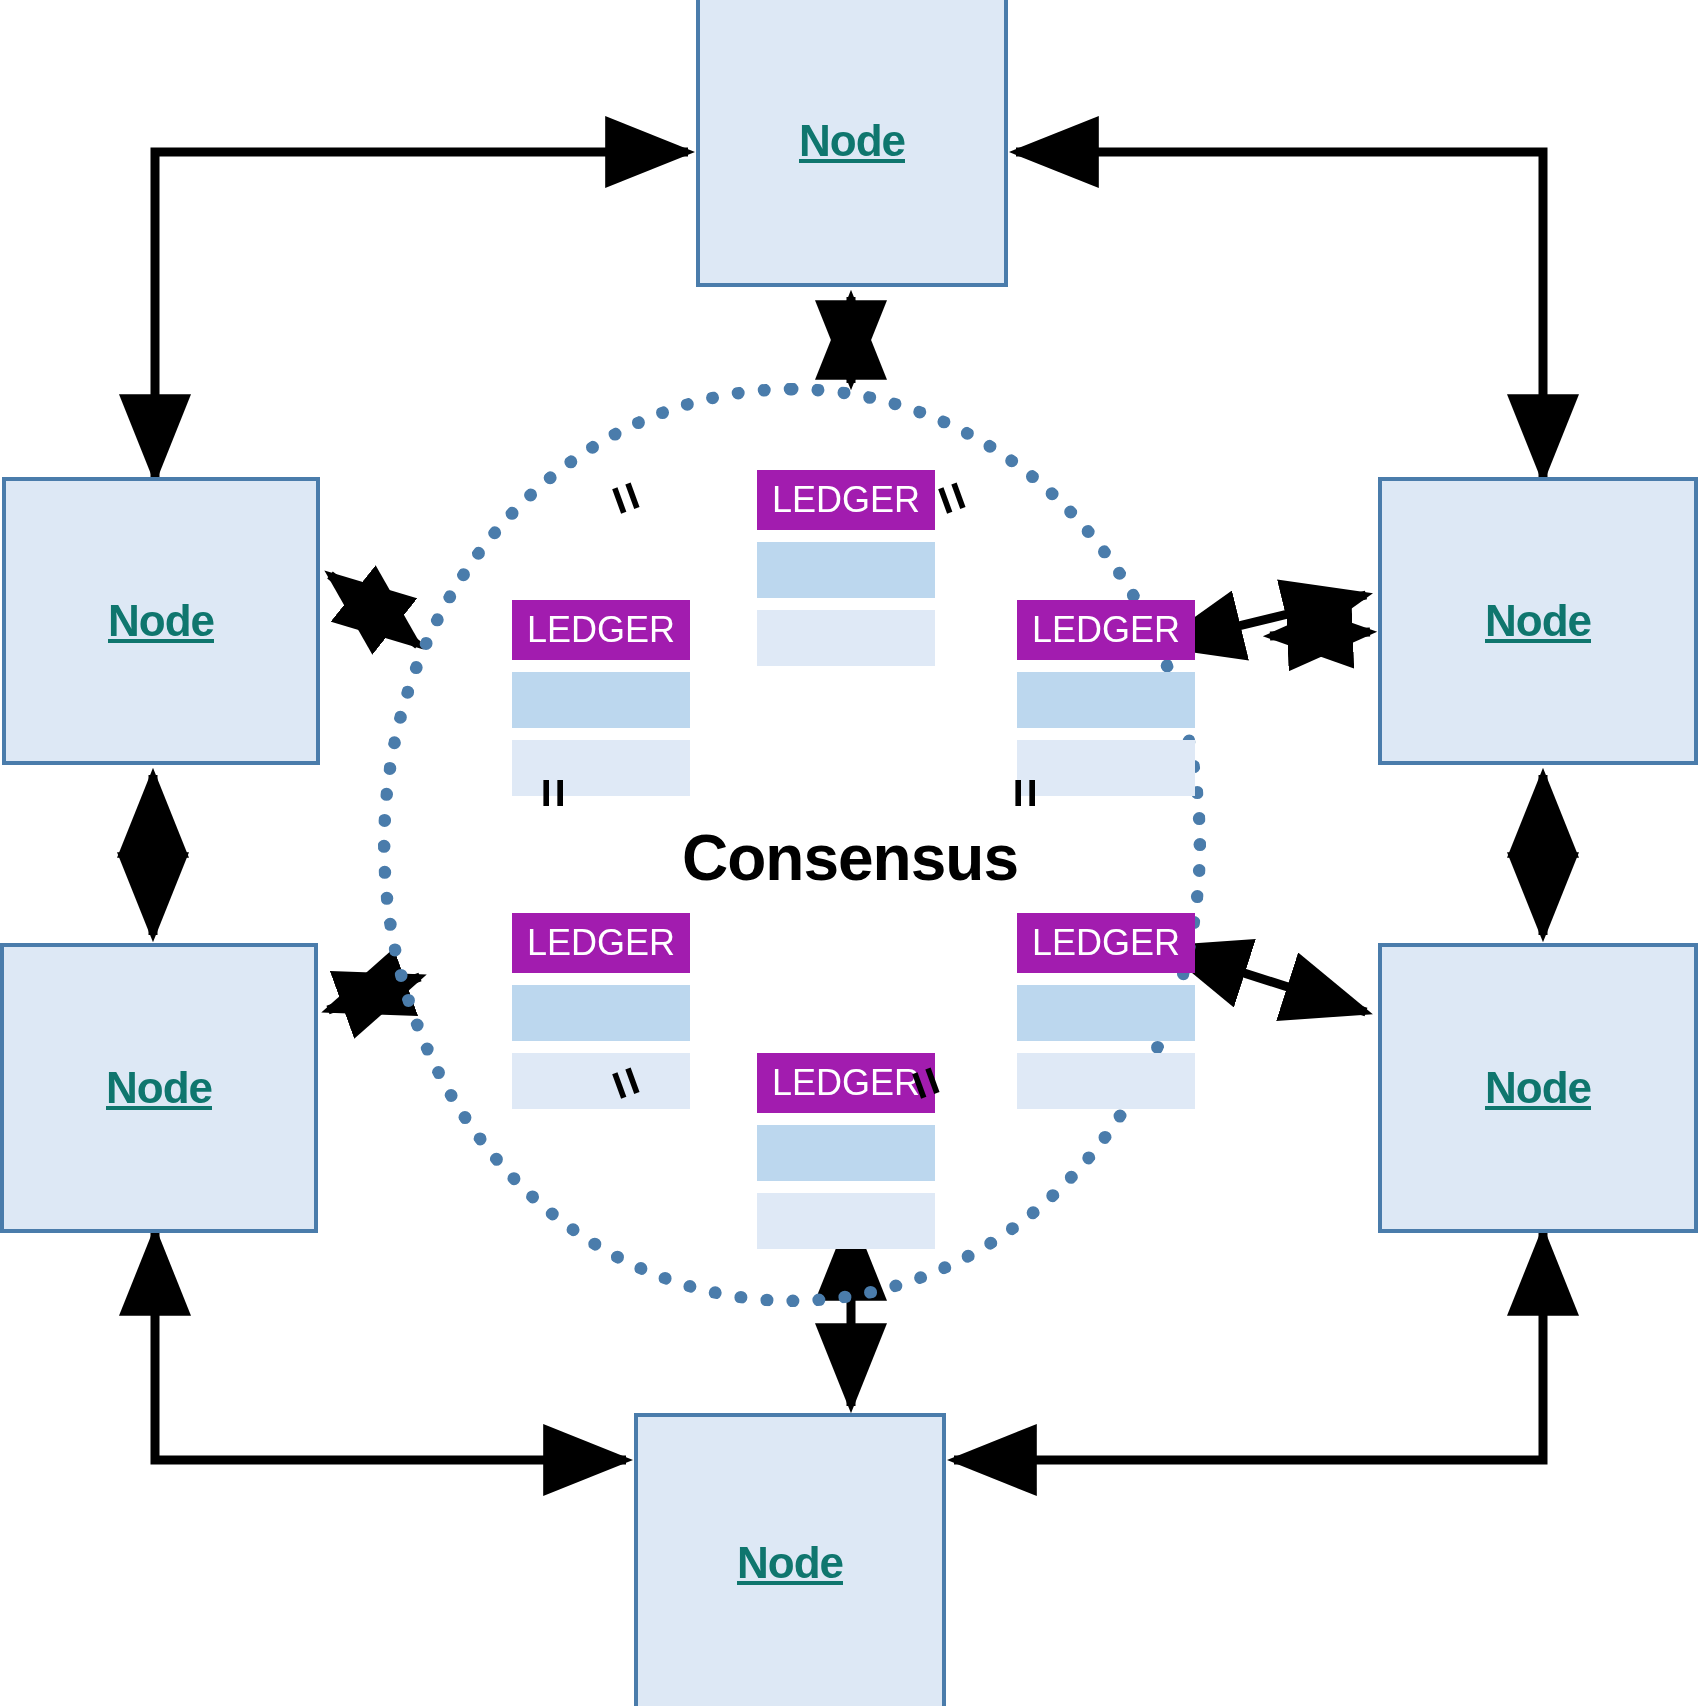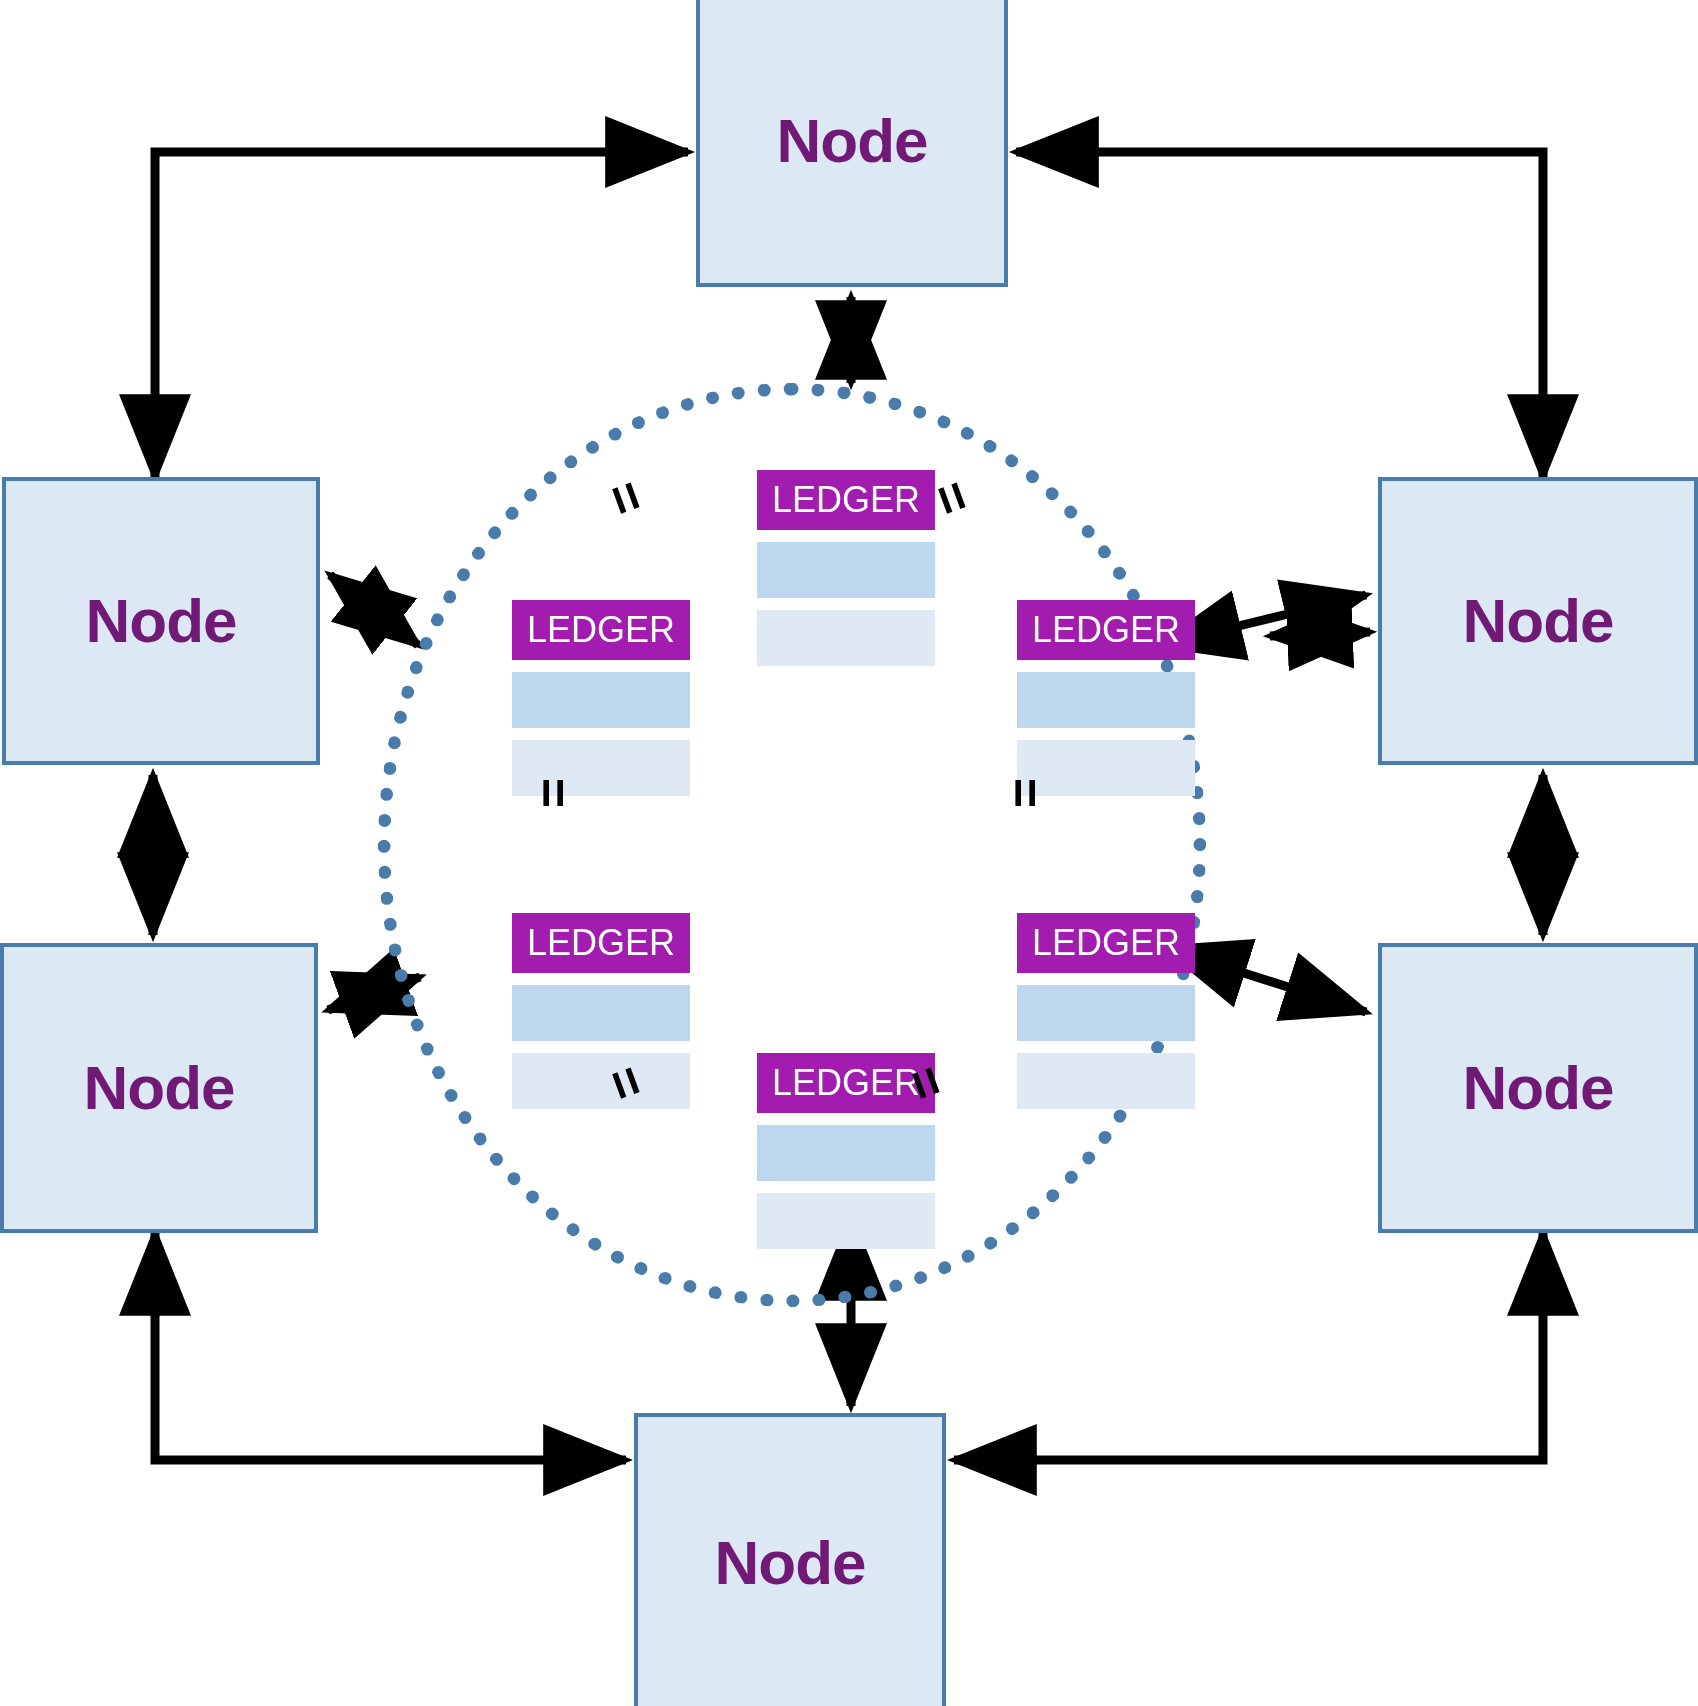--- a/index.html
+++ b/index.html
@@ -27,24 +27,25 @@
     position: absolute;
     background: #dde8f5;
     border: 4px solid #4a7cab;
     display: flex;
     align-items: center;
     justify-content: center;
   }
   .node-label {
     font-family: "Liberation Sans", sans-serif;
     font-weight: bold;
-    font-size: 62px;
-    color: #701a75;
+    font-size: 44px;
+    color: #0f766e;
     letter-spacing: -1px;
     line-height: 1;
+    text-decoration: underline;
   }
   
   #node-top    { left: 696px;  top: -6px;   width: 312px; height: 293px; }
   #node-left-top    { left: 2px;  top: 477px;  width: 318px; height: 288px; }
   #node-left-bottom { left: 0px;  top: 943px;  width: 318px; height: 290px; }
   #node-right-top    { left: 1378px; top: 477px; width: 320px; height: 288px; }
   #node-right-bottom { left: 1378px; top: 943px; width: 320px; height: 290px; }
   #node-bottom { left: 634px; top: 1413px; width: 312px; height: 299px; }
 
   
@@ -253,14 +254,15 @@
     <div class="ledger-row light"></div>
   </div>
 
   <div class="equals-mark" id="equals-tl">=</div>
   <div class="equals-mark" id="equals-tr">=</div>
   <div class="equals-mark" id="equals-ml">=</div>
   <div class="equals-mark" id="equals-mr">=</div>
   <div class="equals-mark" id="equals-bl">=</div>
   <div class="equals-mark" id="equals-br">=</div>
 
+  <div id="consensus-label">Consensus</div>
 
 </div>
 
 </body></html>

